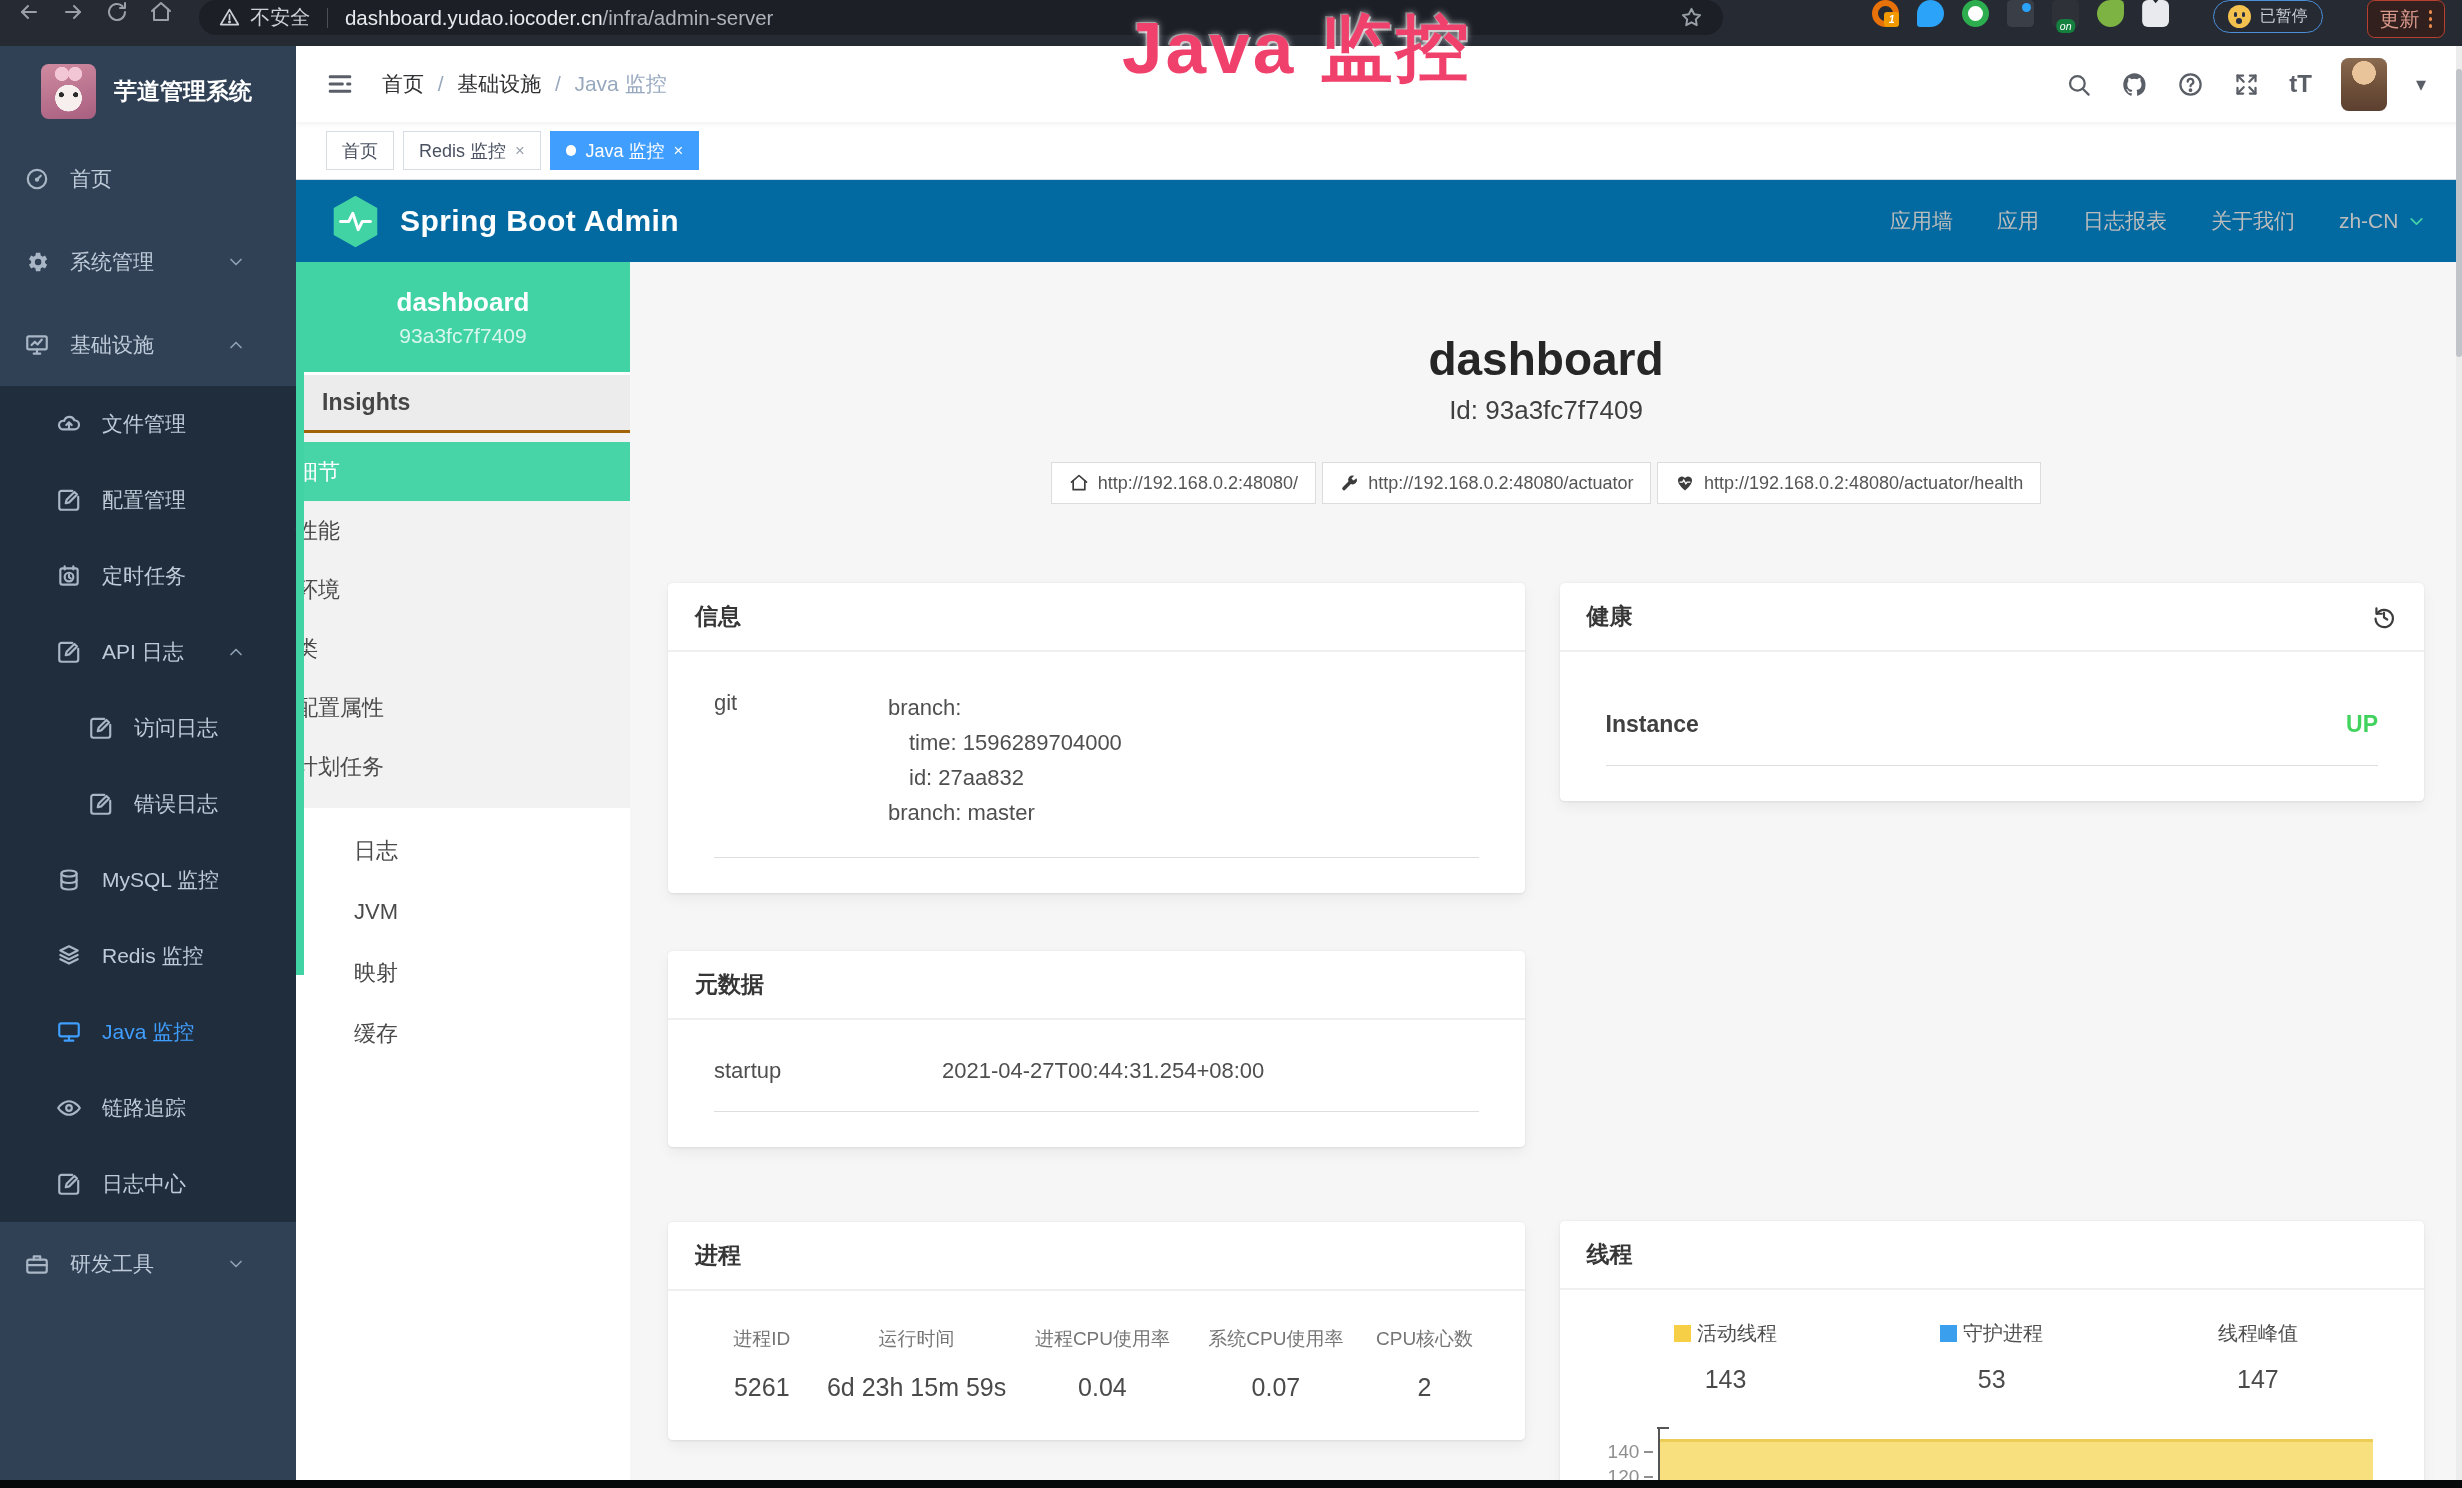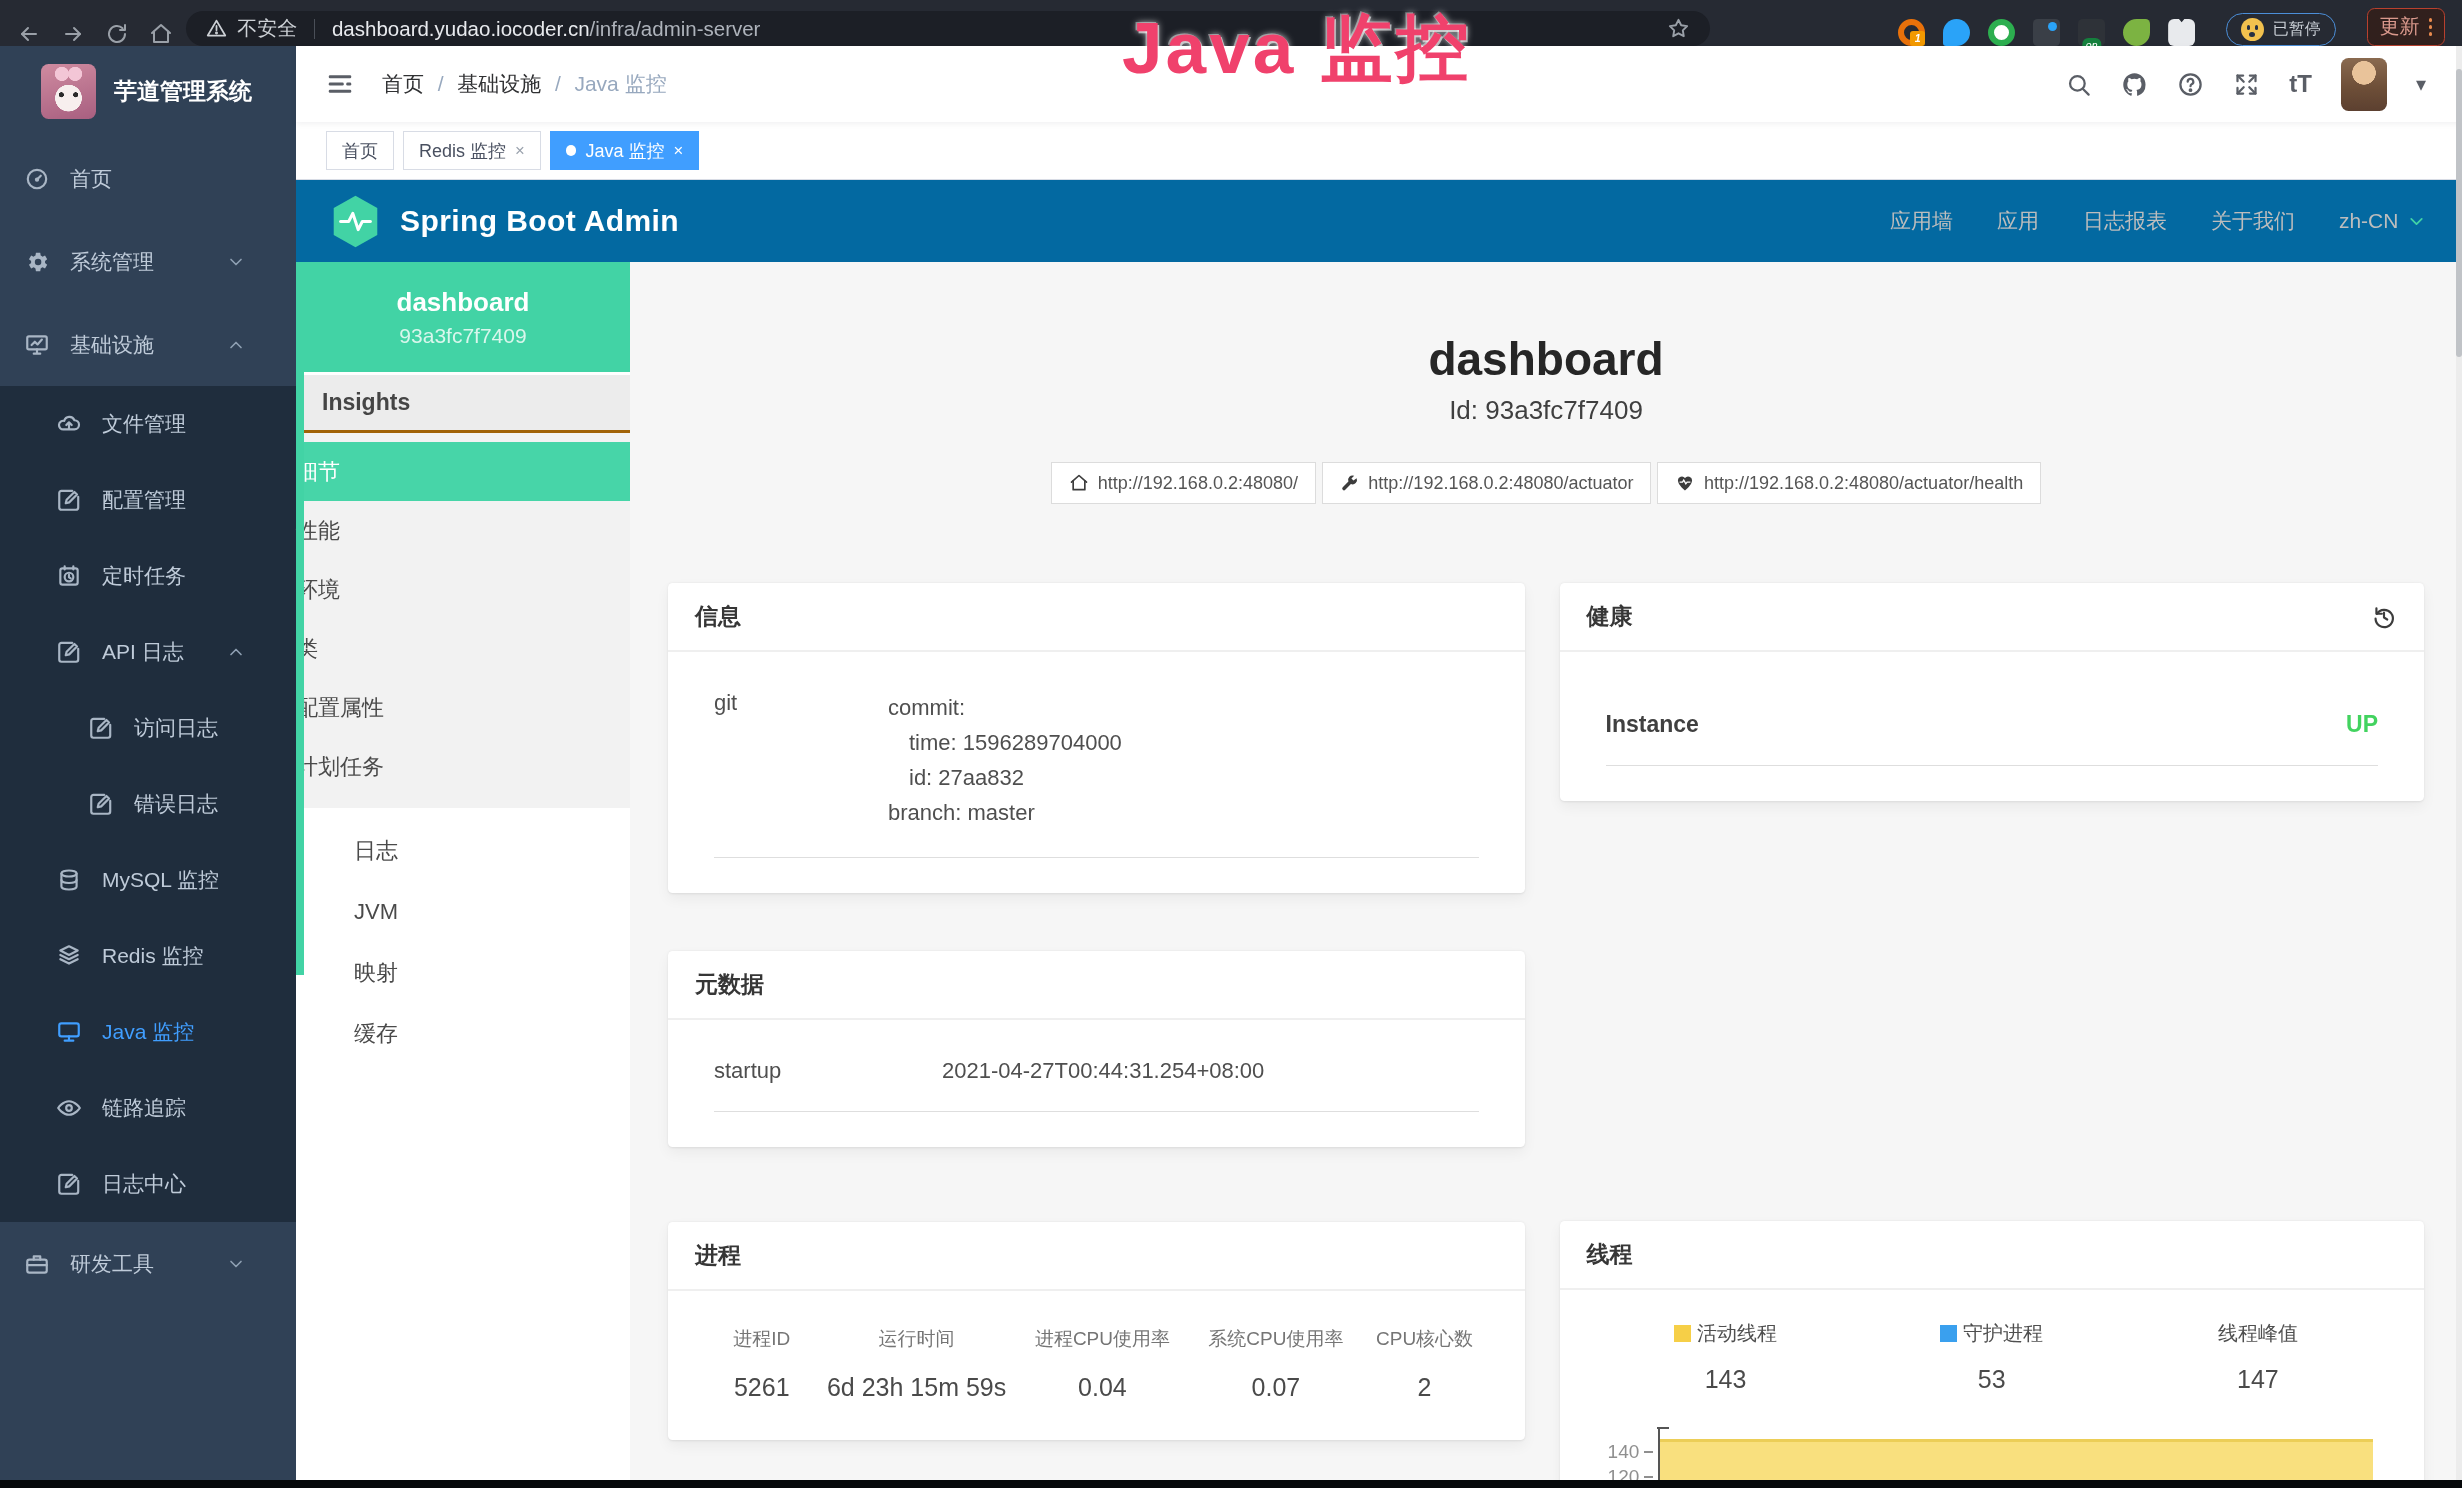--- a/index.html
+++ b/index.html
@@ -3,21 +3,21 @@
 <meta charset="utf-8">
 <style>
   *{box-sizing:border-box;margin:0;padding:0}
   body{margin:0;background:#000}
   .page{position:relative;width:2462px;height:1489px;overflow:hidden;background:#fff;
         font-family:"Liberation Sans",sans-serif}
   .ic{display:inline-block}
   .ic svg{width:100%;height:100%;display:block}
 
   
-  .bbar{height:46px;background:#262a33;display:flex;align-items:flex-end;padding:0 16.7px;gap:13px}
+  .bbar{height:46px;background:#262a33;display:flex;align-items:flex-start;padding:0 16.7px;gap:26px}
   .bnav{display:flex;gap:20px;align-items:center;color:#9aa0a8}
   .bnav .ic{width:24px;height:24px}
   .urlpill{width:1524px;height:35px;background:#1c1f26;border-radius:17.4px;display:flex;
            align-items:center;padding:0 20px;gap:10.6px;color:#c9ccd3}
   .urlpill .ic.warn{width:21px;height:21px;color:#cdd1d6}
   .sec{font-size:20px;color:#cdd1d6;white-space:nowrap}
   .urlsep{width:1.5px;height:20px;background:#4a4f58;margin:0 6px}
   .url{font-size:20.5px;color:#e8eaee;white-space:nowrap}
   .url .path{color:#aeb3bb}
   .star{width:23px;height:23px;color:#9aa0a8;margin-left:10.6px}
@@ -575,21 +575,21 @@
             <div class="cards">
               <div class="colL">
                 <div class="card" style="margin-bottom:58px">
                   <div class="chd">
                       <span>信息</span>
                     </div>
                   <div class="cbd">
                     <div class="kv">
                       <span class="k">git</span>
                       <span class="lines">
-                        <div class="l">commit:</div>
+                        <div class="l">branch:</div>
                         <div class="l ind">time: 1596289704000</div>
                         <div class="l ind">id: 27aa832</div>
                         <div class="l">branch: master</div>
                       </span>
                     </div>
                     <div class="uline"></div>
                   </div>
                 </div>
 
                 <div class="card" style="margin-bottom:75px">

